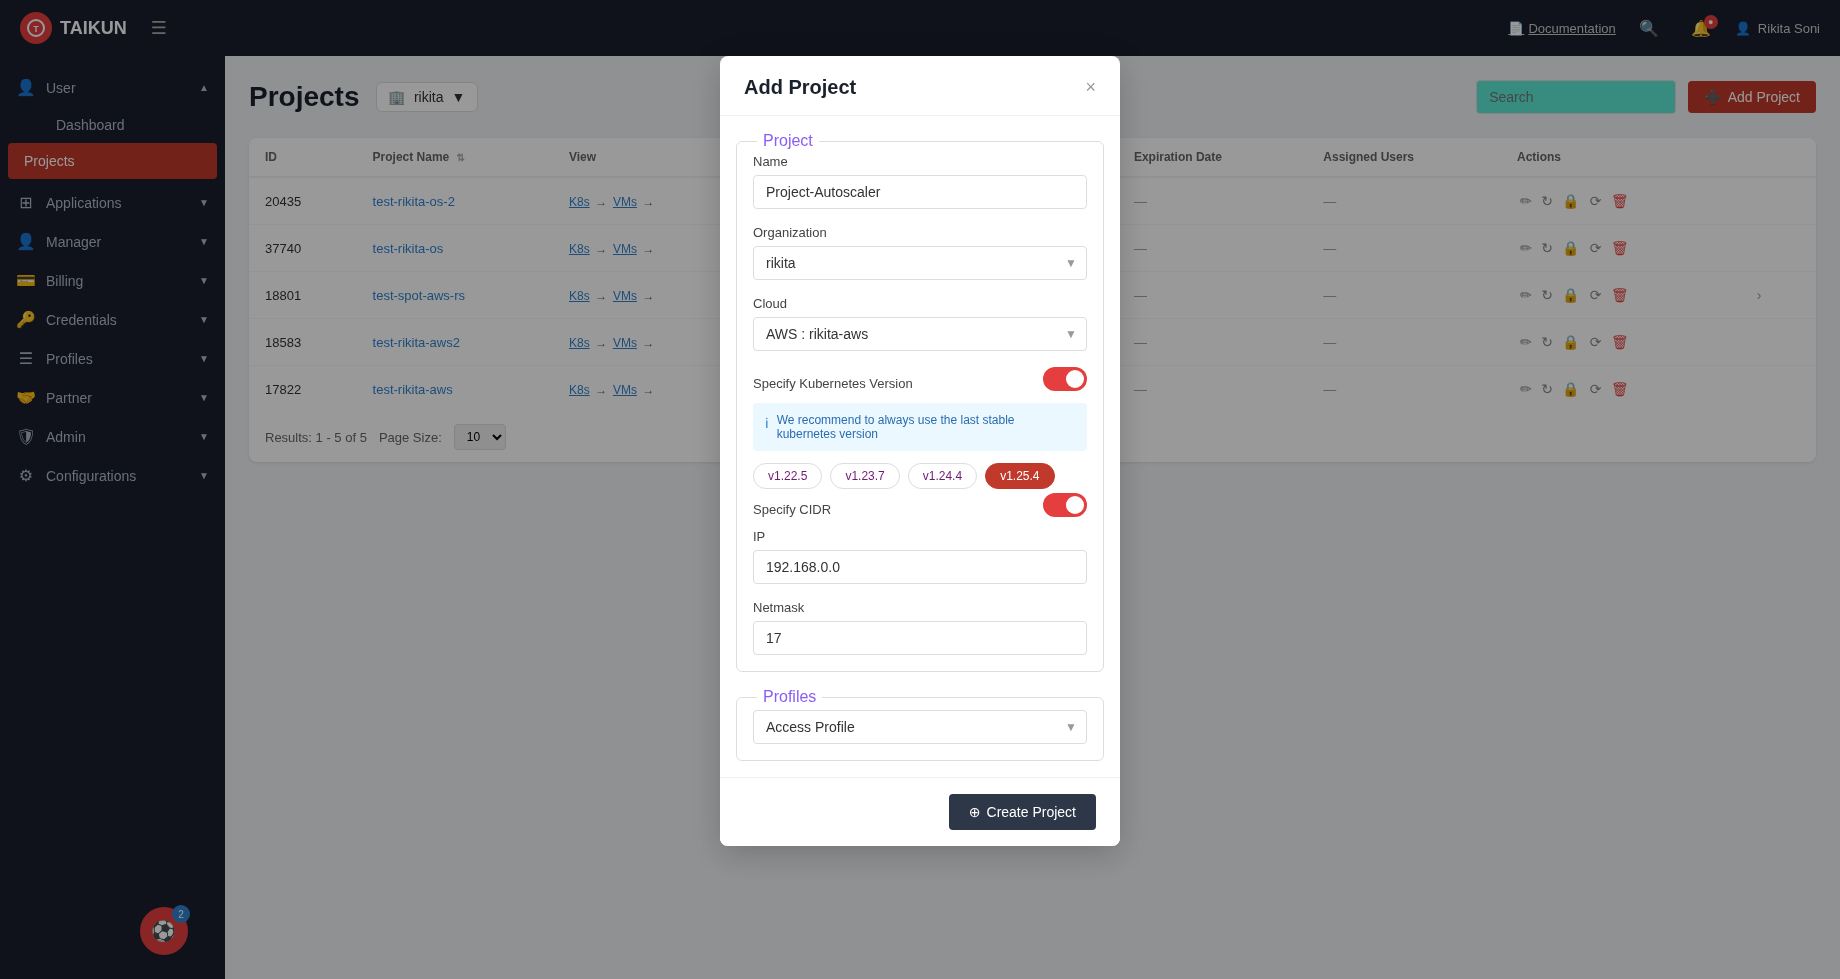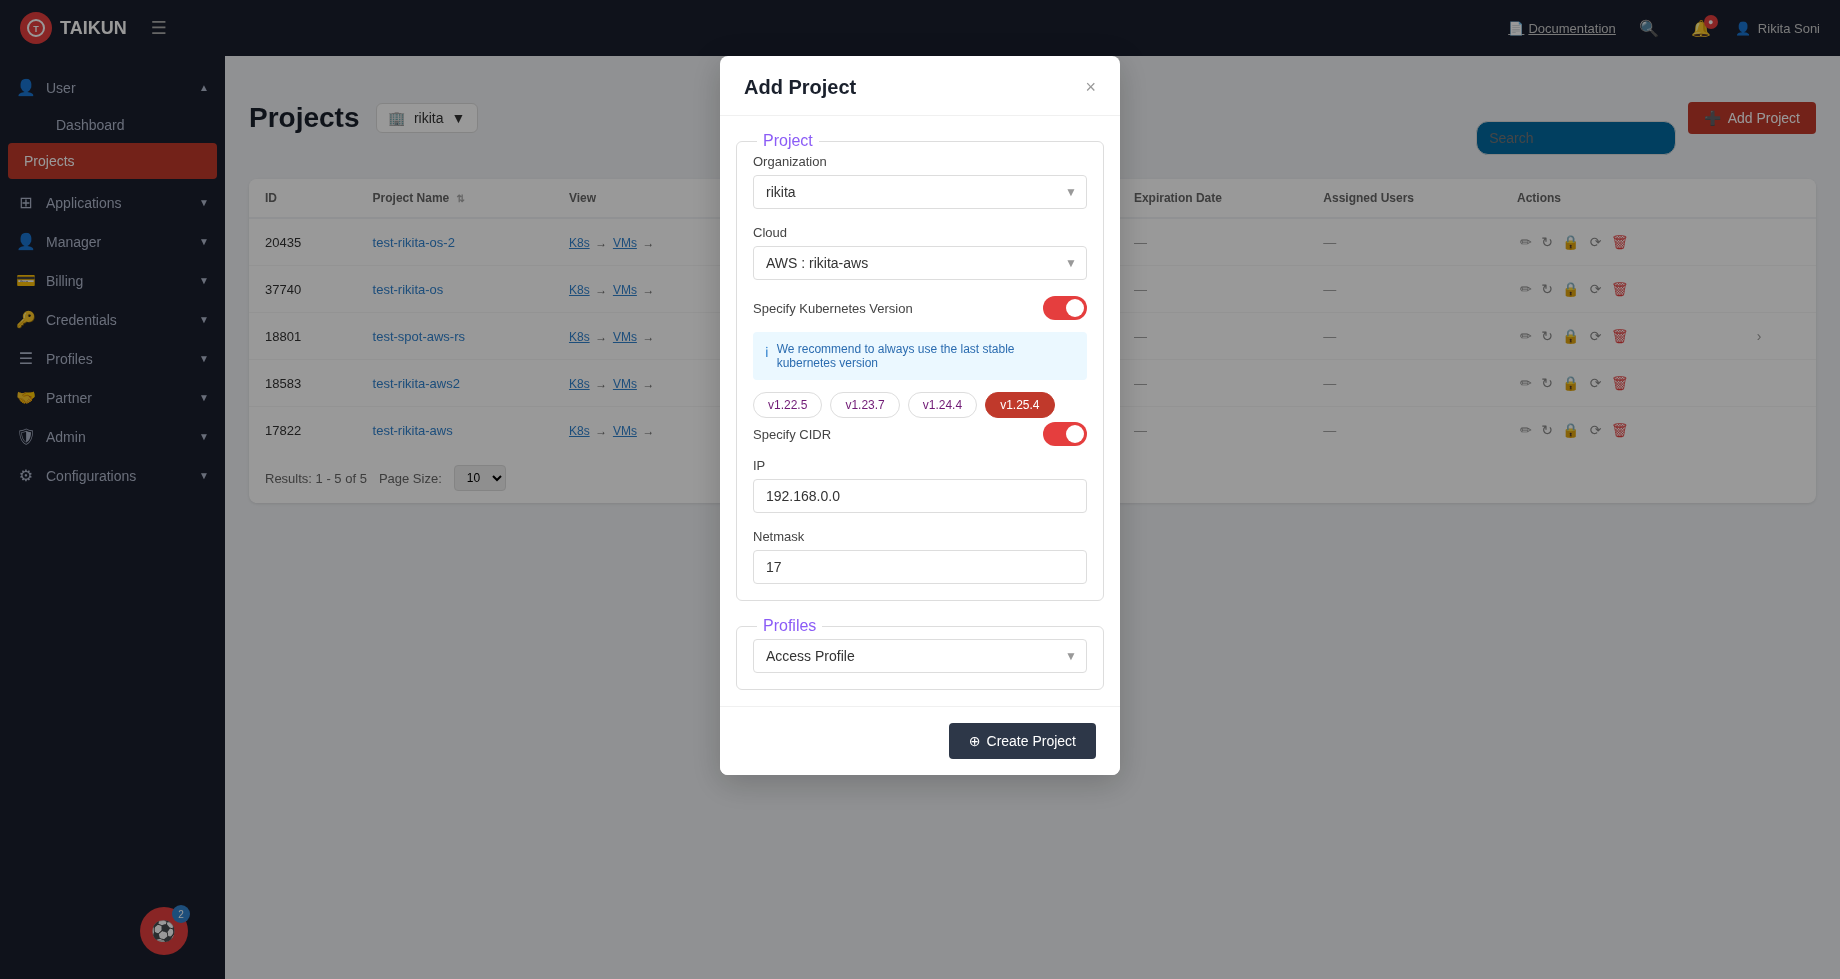--- a/index.html
+++ b/index.html
@@ -50,22 +50,22 @@
 
     
     .page-header { display: flex; align-items: center; margin-bottom: 24px; gap: 16px; }
     .page-title { font-size: 28px; font-weight: 600; color: #1a202c; }
     .org-selector {
       display: flex; align-items: center; border: 1px solid #ddd; border-radius: 6px;
       padding: 6px 12px; background: white; cursor: pointer; gap: 8px; font-size: 14px;
     }
     .header-actions { margin-left: auto; display: flex; gap: 12px; align-items: center; }
     .search-box {
-      border: 1px solid #ddd; border-radius: 12px; padding: 8px 12px;
-      width: 200px; font-size: 14px; background: #0369a1; margin-top: 41px;
+      border: 1px solid #ddd; border-radius: 4px; padding: 8px 12px;
+      width: 200px; font-size: 14px; background: #5eead4;
     }
     .add-project-btn {
       background: #c0392b; color: white; border: none; border-radius: 4px;
       padding: 8px 16px; font-size: 14px; cursor: pointer; display: flex; align-items: center; gap: 6px;
       white-space: nowrap;
     }
 
     
     .table-container { background: white; border-radius: 8px; overflow: hidden; box-shadow: 0 1px 3px rgba(0,0,0,0.1); }
     .table { width: 100%; border-collapse: collapse; }
@@ -133,21 +133,21 @@
       padding: 8px 12px; font-size: 14px; color: #333; background: white;
       appearance: none; cursor: pointer; outline: none;
     }
     .select-wrapper { position: relative; }
     .select-arrow {
       position: absolute; right: 10px; top: 50%; transform: translateY(-50%);
       color: #999; pointer-events: none; font-size: 12px;
     }
 
     
-    .toggle-row { display: flex; align-items: center; justify-content: space-between; margin-bottom: 12px; }
+    .toggle-row { display: flex; align-items: flex-end; justify-content: space-between; margin-bottom: 12px; }
     .toggle-label { font-size: 13px; font-weight: 500; color: #444; }
     .toggle {
       position: relative; width: 44px; height: 24px; cursor: pointer;
     }
     .toggle input { opacity: 0; width: 0; height: 0; }
     .toggle-slider {
       position: absolute; top: 0; left: 0; right: 0; bottom: 0;
       background: #e53e3e; border-radius: 12px; transition: 0.3s;
     }
     .toggle-slider:before {
@@ -521,20 +521,24 @@
   <div class="modal-header">
     <h2 class="modal-title">Add Project</h2>
     <button class="modal-close">×</button>
   </div>
 
   <div class="modal-body">
 
     <fieldset class="fieldset-wrapper">
       <legend class="fieldset-legend">Project</legend>
 
+      <div class="form-group">
+        <label class="form-label">Name</label>
+        <input type="text" class="form-input" value="Project-Autoscaler" placeholder="Project-Autoscaler" style="">
+      </div>
 
       <div class="form-group">
         <label class="form-label">Organization</label>
         <div class="select-wrapper">
           <select class="form-select">
             <option>rikita</option>
           </select>
           <span class="select-arrow">▼</span>
         </div>
       </div>

